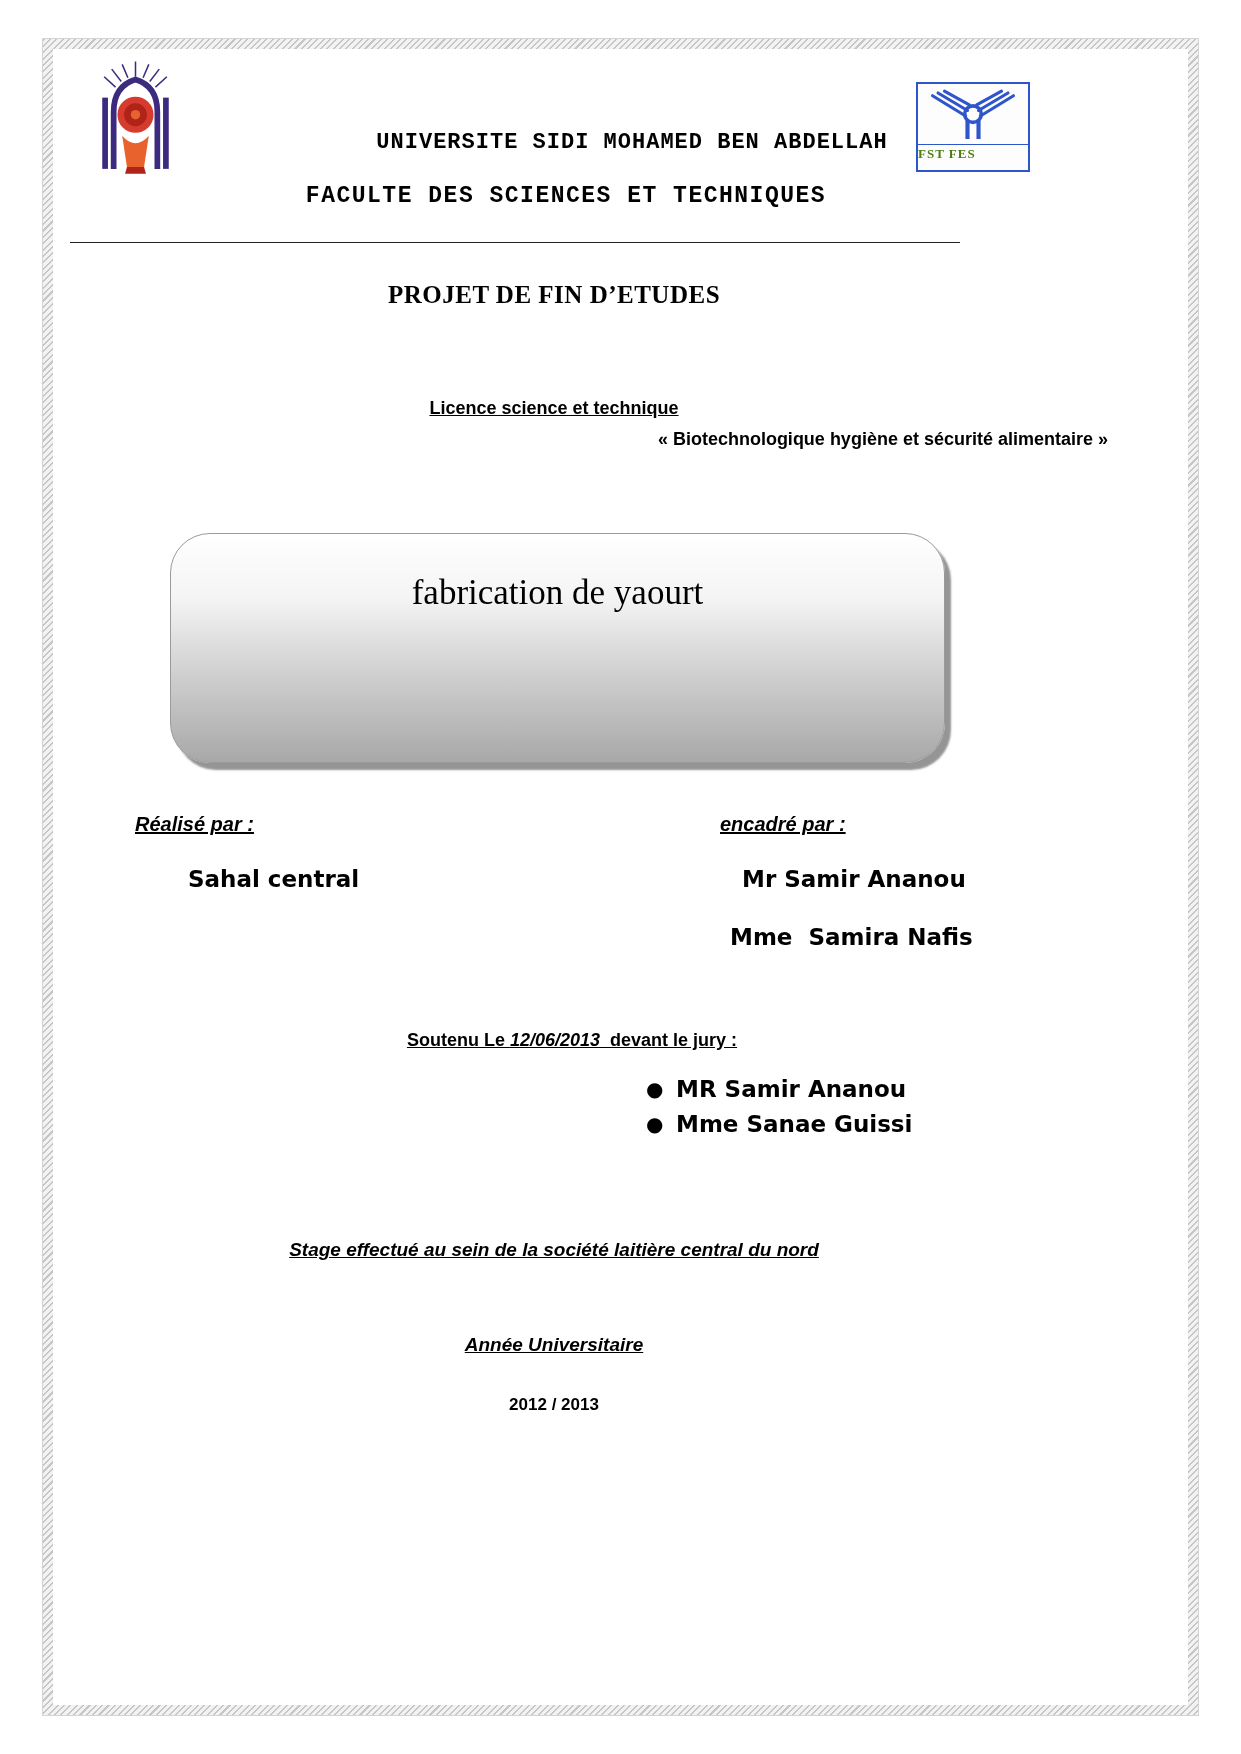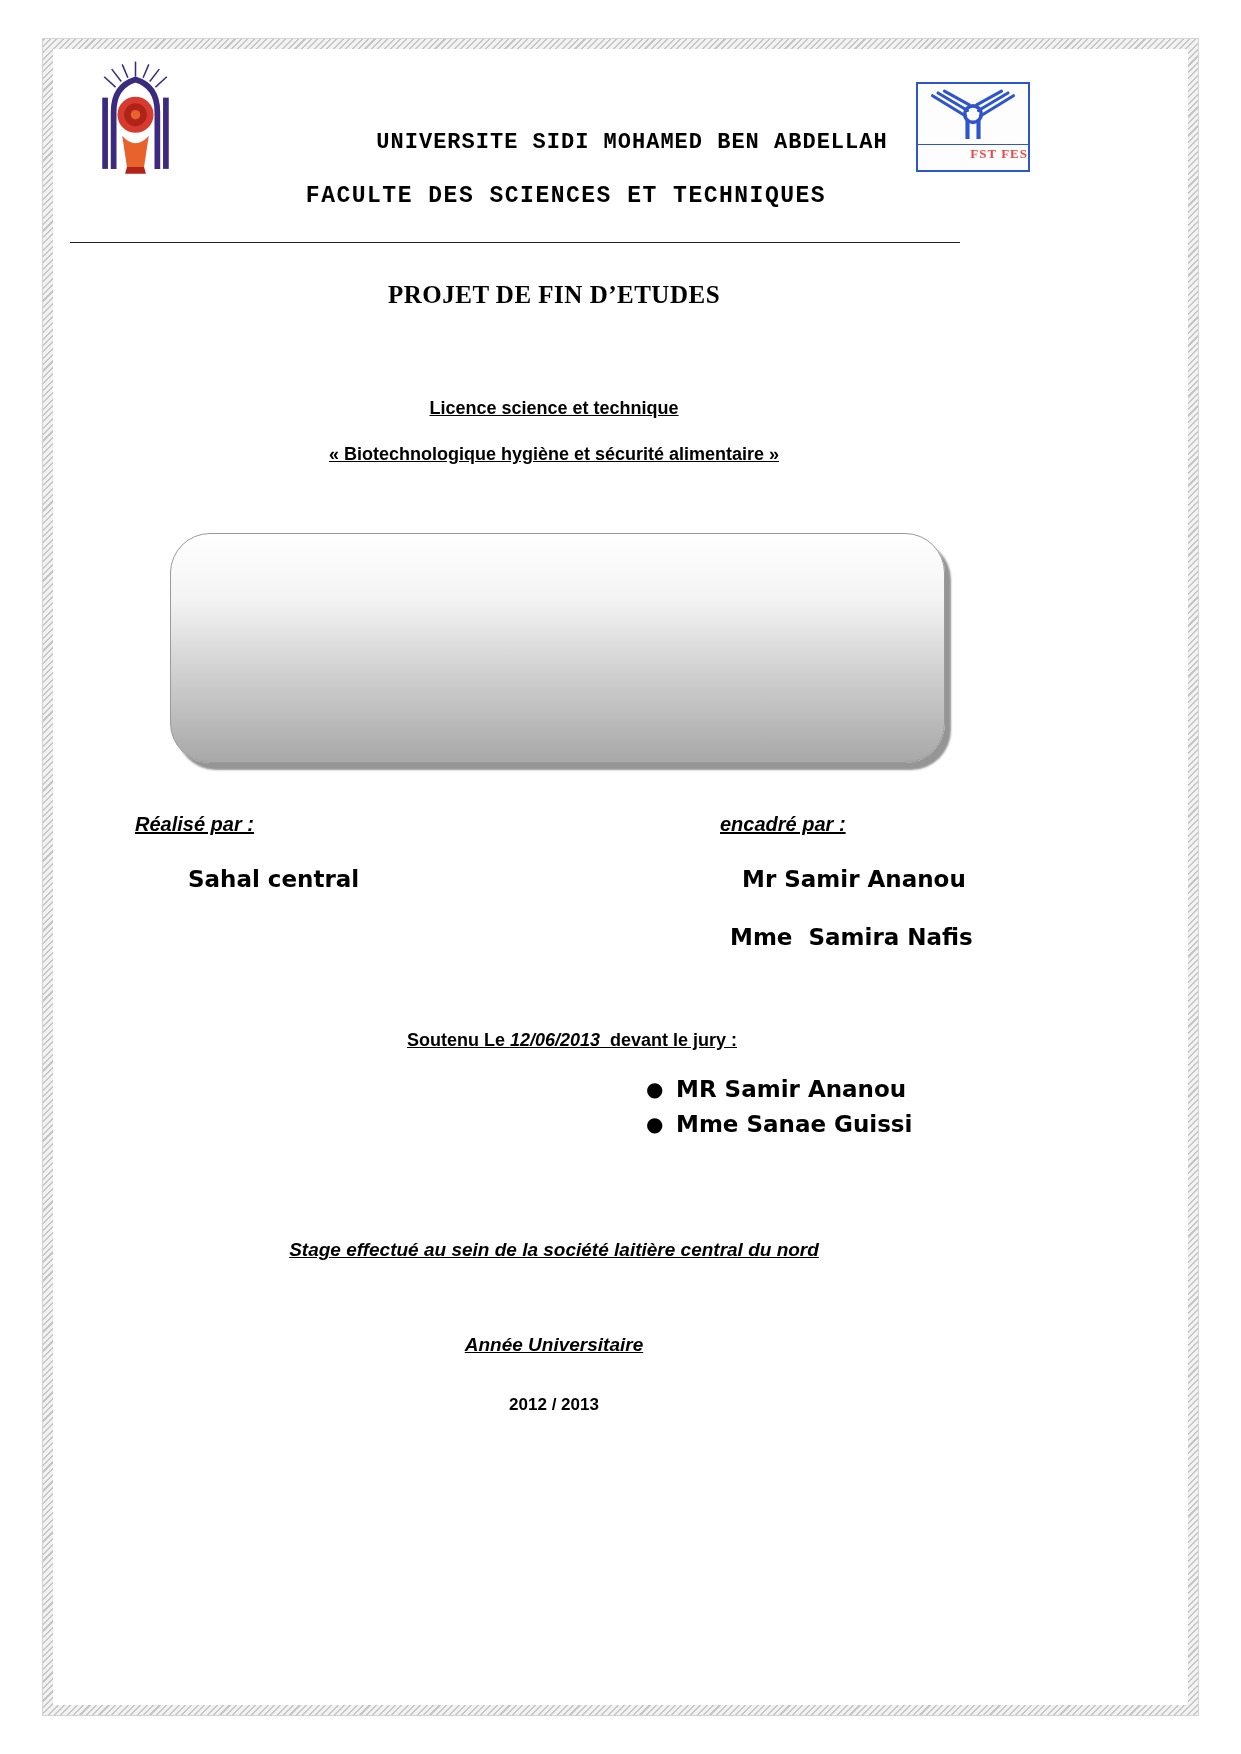--- a/index.html
+++ b/index.html
@@ -27,22 +27,22 @@
   .uni-logo { position:absolute; left:88px; top:58px; width:95px; height:122px; }
   .fst-logo {
     position:absolute; left:916px; top:82px; width:114px; height:90px;
     border:2px solid #2f55cc; background:#fdfdfd;
     display:flex; flex-direction:column; align-items:center; justify-content:flex-start;
     box-sizing:border-box;
   }
   .fst-logo svg { width:92px; height:56px; margin-top:4px; }
   .fst-caption {
     font-family:"Liberation Serif", serif;
-    font-weight:bold; font-size:13px; color:#ef4444;
-    border-top:1.5px solid #2f55cc; width:100%; text-align:right;
+    font-weight:bold; font-size:13px; color:#4d7c0f;
+    border-top:1.5px solid #2f55cc; width:100%; text-align:left;
     letter-spacing:1px; padding-top:1px;
   }
 
   
   .line-university {
     position:absolute; top:130px; left:0; width:1214px; text-align:center;
     font-family:"Liberation Mono", monospace; font-weight:bold;
     font-size:22px; letter-spacing:1px; white-space:nowrap;margin-left:25px;
   }
   .line-faculty {
@@ -61,22 +61,22 @@
   .project-type {
     top:281px;
     font-family:"Liberation Serif", serif; font-weight:bold;
     font-size:25px; letter-spacing:0.5px;
   }
   .degree {
     top:398px;
     font-weight:bold; font-size:18px; text-decoration:underline;
   }
   .specialty {
-    top:444px;
-    font-weight:bold; font-size:18px; text-decoration:underline;
+    top:429px;
+    font-weight:bold; font-size:18px; text-align:right;
   }
 
   
   .title-box {
     position:absolute; left:170px; top:533px; width:775px; height:230px;
     border-radius:40px;
     border:1px solid #9a9a9a;
     background:linear-gradient(to bottom,#ffffff 0%,#f4f4f4 28%,#cfcfcf 62%,#a8a8a8 100%);
     box-shadow:6px 7px 2px rgba(130,130,130,0.85);
     box-sizing:border-box;
@@ -187,20 +187,21 @@
 
   <div class="line-university">UNIVERSITE SIDI MOHAMED BEN ABDELLAH</div>
   <div class="line-faculty">FACULTE DES SCIENCES ET TECHNIQUES</div>
   <div class="header-rule"></div>
 
   <div class="cc project-type">PROJET DE FIN D’ETUDES</div>
   <div class="cc degree">Licence science et technique</div>
   <div class="cc specialty">« Biotechnologique hygiène et sécurité alimentaire »</div>
 
   <div class="title-box">
+    <div class="title-line">fabrication de yaourt</div>
   </div>
 
   <div class="label-underline realise">Réalisé par :</div>
   <div class="label-underline encadre">encadré par :</div>
 
   <div class="person author">Sahal central</div>
   <div class="person supervisor-1">Mr Samir Ananou</div>
   <div class="person supervisor-2">Mme  Samira Nafis</div>
 
   <div class="cc defense-line"><span>Soutenu Le </span><span class="defense-date">12/06/2013</span><span>  devant le jury :</span></div>

